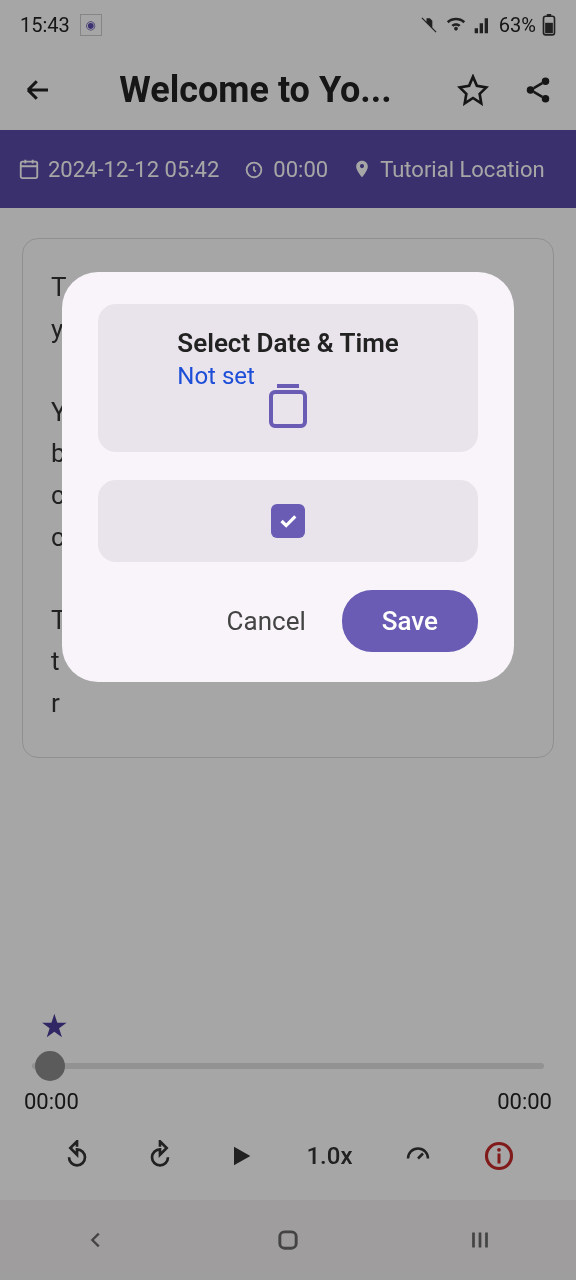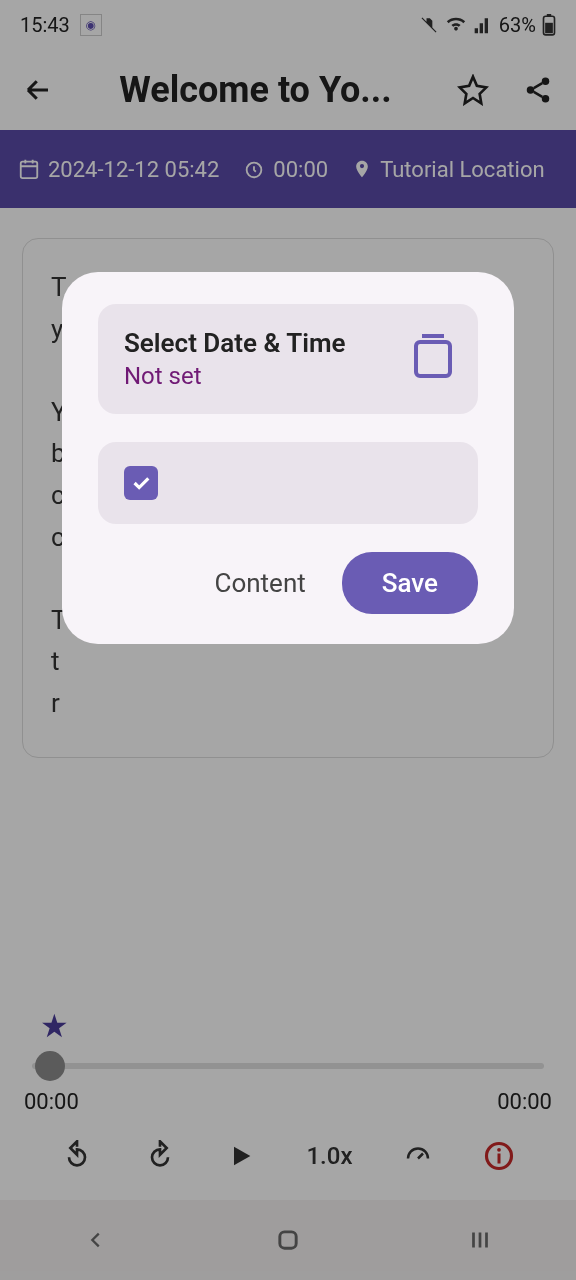--- a/index.html
+++ b/index.html
@@ -187,35 +187,36 @@
 }
 .modal-title {
   font-size: 34px;
   font-weight: 700;
   color: #222;
   margin-bottom: 28px;
 }
 .card {
   background: #e9e3eb;
   border-radius: 18px;
-  padding: 24px 26px;
+  padding: 24px 18px;
   margin-bottom: 28px;
   display: flex;
   align-items: center;
   justify-content: space-between;
+  flex-direction: column;
 }
 .card-text-col { flex: 1; }
 .card-label {
   font-size: 26px;
   font-weight: 600;
   color: #222;
 }
 .card-sub {
   font-size: 24px;
-  color: #701a75;
+  color: #1d4ed8;
   margin-top: 4px;
 }
 .calendar-icon {
   width: 38px; height: 38px;
   border: 4px solid #6a5cb4;
   border-radius: 6px;
   position: relative;
 }
 .calendar-icon::before {
   content: '';
@@ -437,21 +438,21 @@
 
   <div class="card">
     <div class="checkbox">
       <svg width="22" height="22" viewBox="0 0 24 24">
           <path fill="none" stroke="#fff" stroke-width="3.5" d="M5 12l5 5L20 7"></path>
         </svg>
     </div>
   </div>
 
   <div class="modal-actions">
-    <div class="btn-cancel">Content</div>
+    <div class="btn-cancel">Cancel</div>
     <div class="btn-save">Save</div>
   </div>
 </div>
 
 <div class="nav-bar">
   <div class="nav-btn">
     <svg width="22" height="30" viewBox="0 0 24 24">
         <path fill="none" stroke="#444" stroke-width="2.5" d="M15 5l-7 7 7 7"></path>
       </svg>
   </div>

